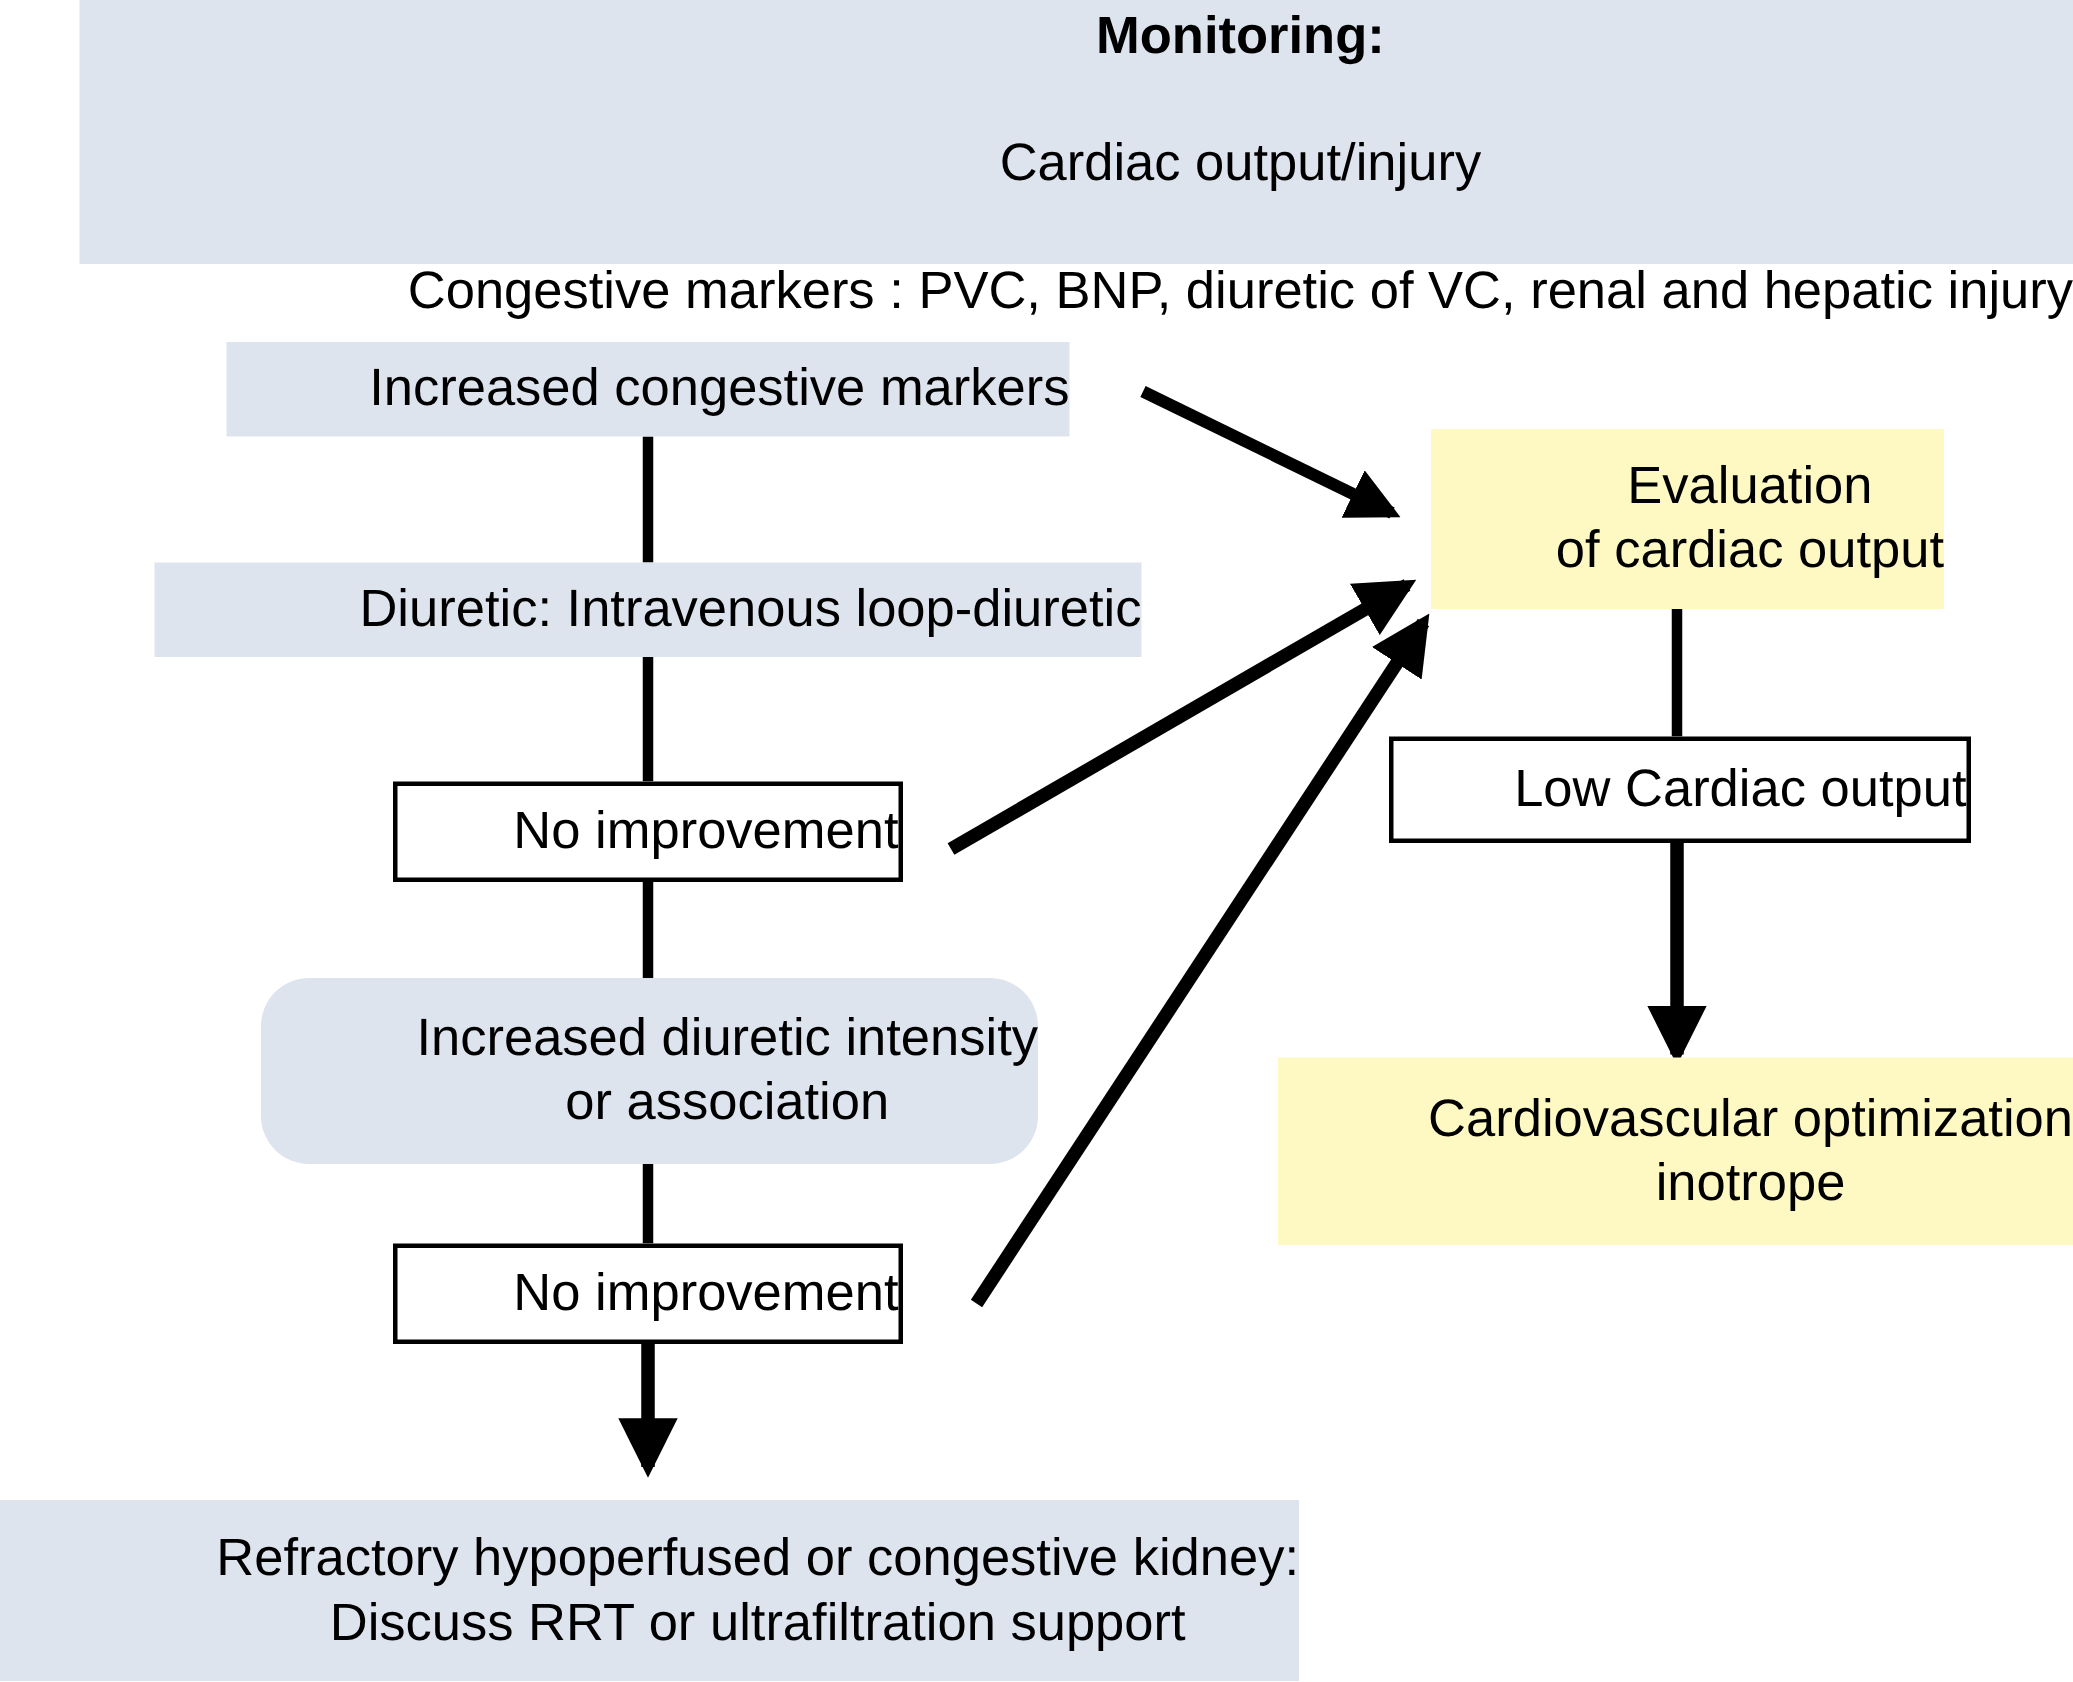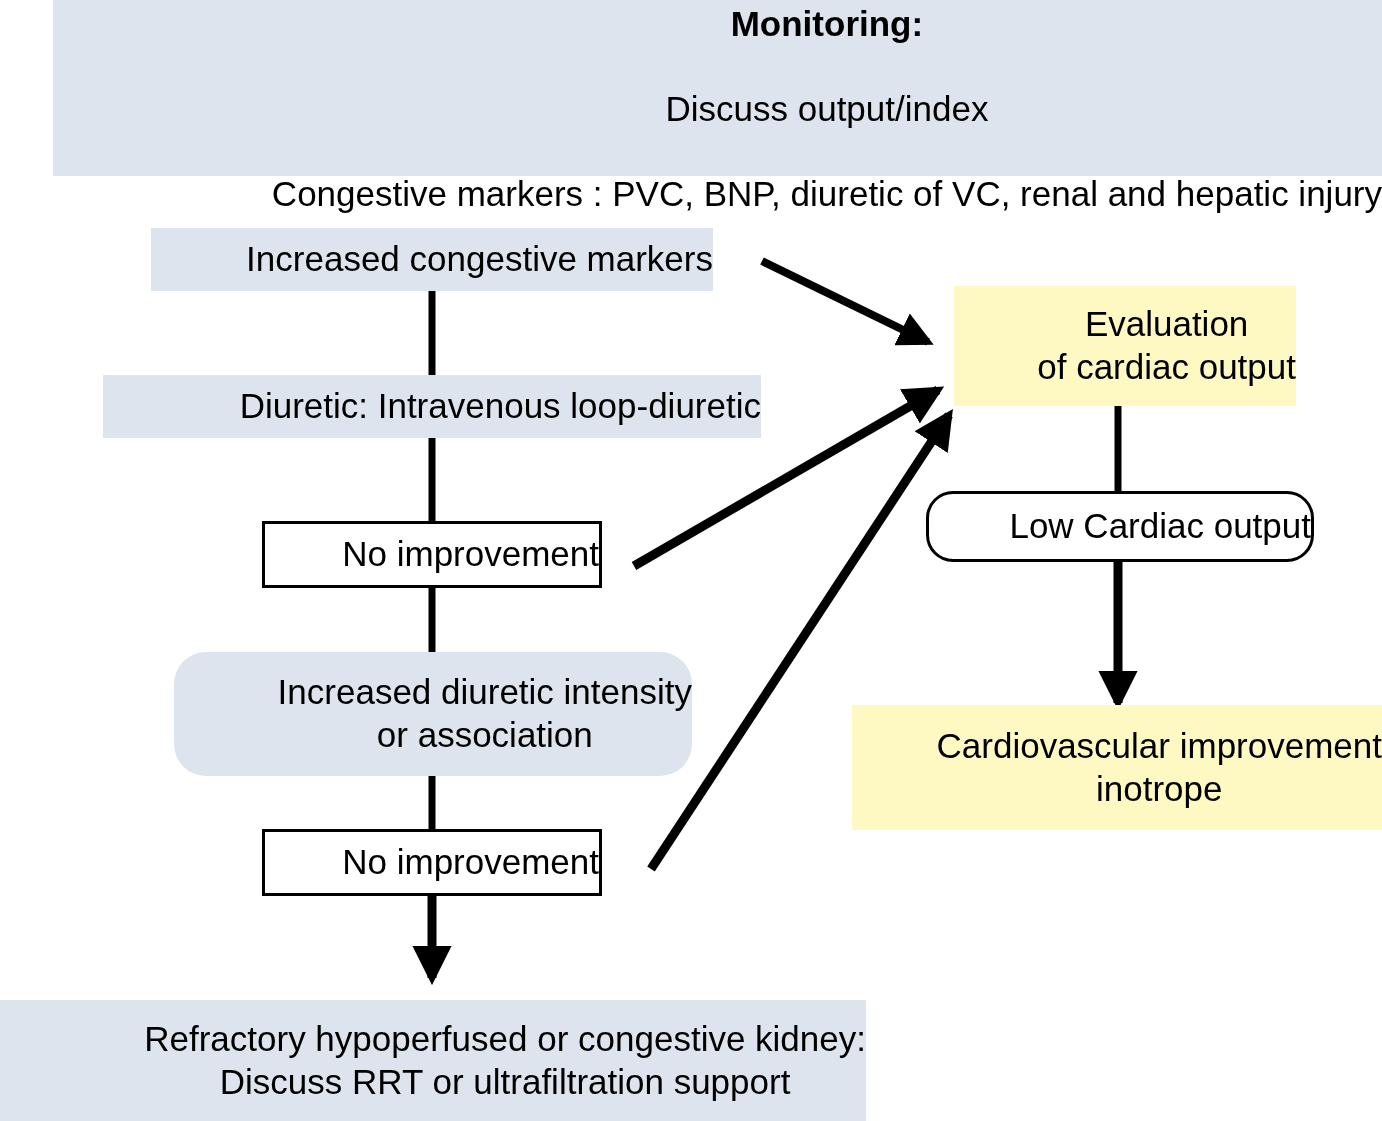--- a/index.html
+++ b/index.html
@@ -63,21 +63,20 @@
     font-size: 35px;
   }
 
   #n-eval {
     left: 954px; top: 286px; width: 342px; height: 120px;
     font-size: 35px;
   }
   #n-lowco {
     left: 926px; top: 491px; width: 388px; height: 71px;
     font-size: 35px;
-    border-radius: 27px;
   }
   #n-cvopt {
     left: 852px; top: 705px; width: 530px; height: 125px;
     font-size: 35px;
   }
 
   #edges {
     position: absolute;
     left: 0; top: 0;
     width: 1382px; height: 1121px;
@@ -113,21 +112,21 @@
     <line x1="651" y1="869" x2="949" y2="415" stroke="#000000" stroke-width="9" marker-end="url(#ah)"></line>
 
     <line x1="1118" y1="406" x2="1118" y2="491" stroke="#000000" stroke-width="7"></line>
 
     <line x1="1118" y1="562" x2="1118" y2="703" stroke="#000000" stroke-width="9" marker-end="url(#ah)"></line>
   </svg>
 
   <div class="node fill-blue" id="banner">
     <div>
       <b>Monitoring:</b><br>
-      <span>Discuss output/index</span><br>
+      <span>Cardiac output/injury</span><br>
       <span>Congestive markers : PVC, BNP, diuretic of VC, renal and hepatic injury</span>
     </div>
   </div>
 
   <div class="node fill-blue" id="n-markers">Increased congestive markers</div>
 
   <div class="node fill-blue" id="n-diuretic">Diuretic: Intravenous loop-diuretic</div>
 
   <div class="node outline" id="n-noimp1">No improvement</div>
 
@@ -137,16 +136,16 @@
   <div class="node outline" id="n-noimp2">No improvement</div>
 
   <div class="node fill-blue" id="n-refractory">Refractory hypoperfused or congestive kidney:
 Discuss RRT or ultrafiltration support</div>
 
   <div class="node fill-lav" id="n-eval">Evaluation
 of cardiac output</div>
 
   <div class="node outline" id="n-lowco">Low Cardiac output</div>
 
-  <div class="node fill-lav" id="n-cvopt">Cardiovascular improvement
+  <div class="node fill-lav" id="n-cvopt">Cardiovascular optimization
 inotrope</div>
 
 </div>
 
 </body></html>

